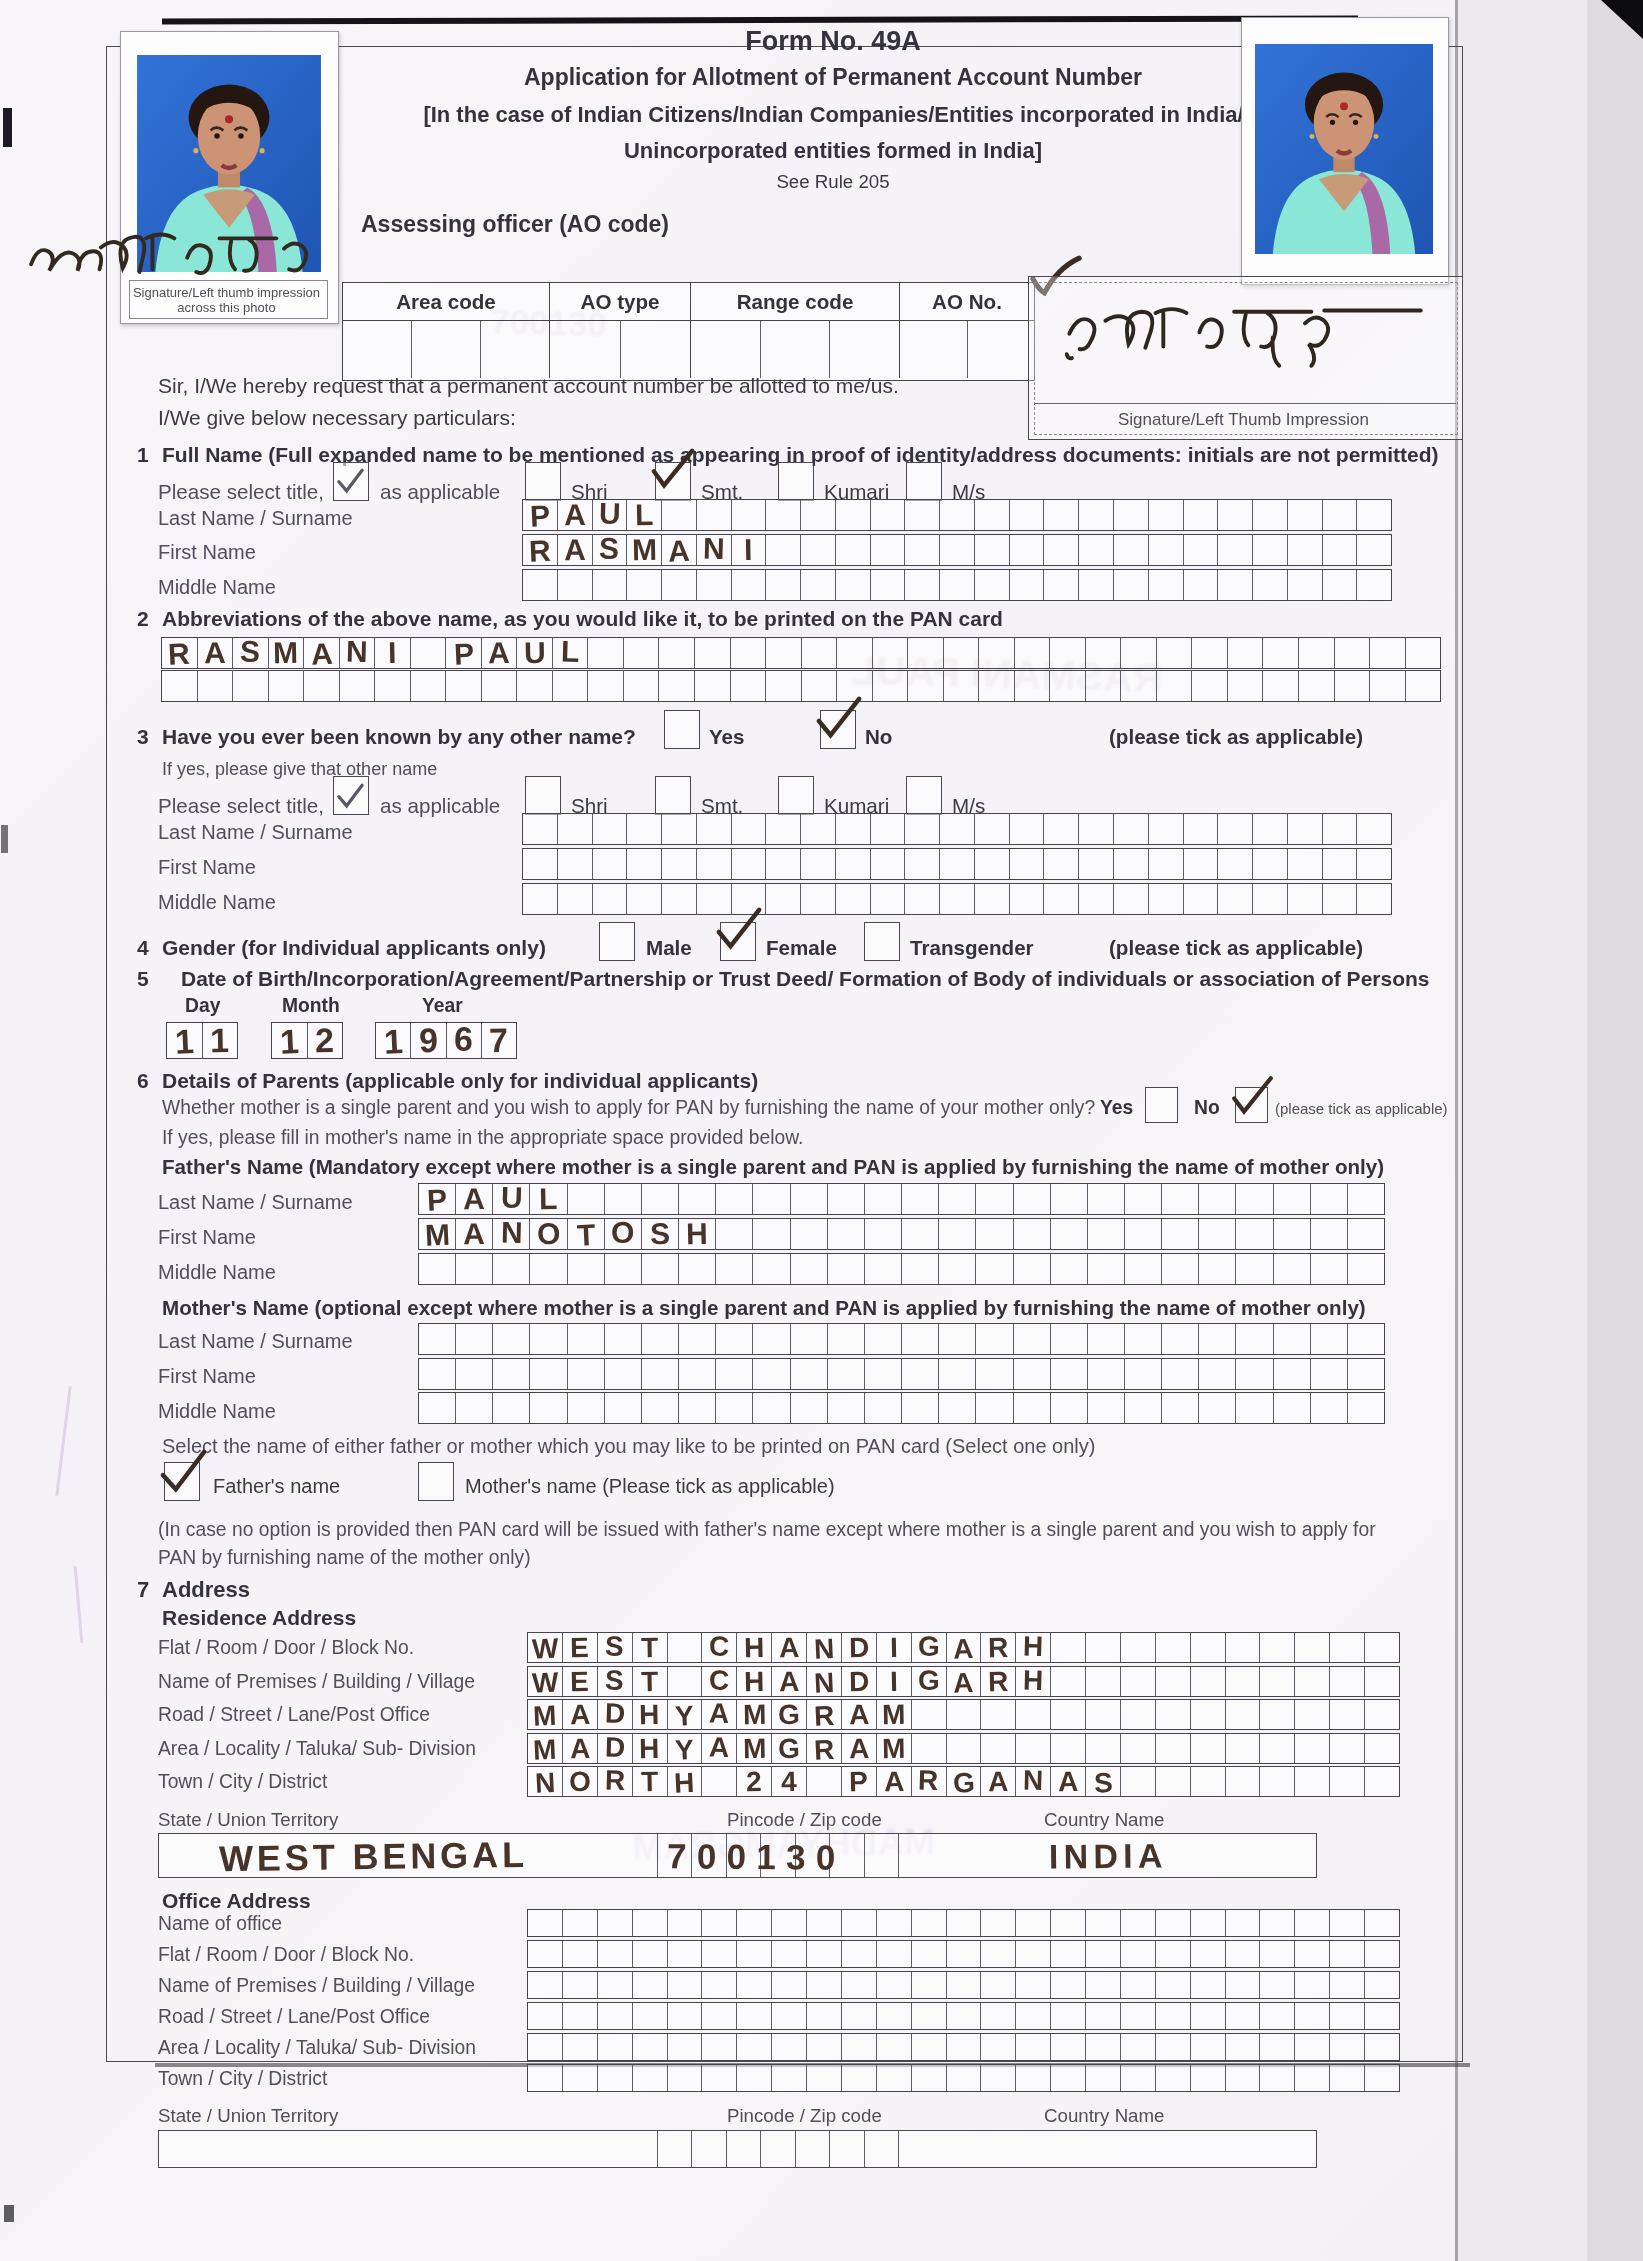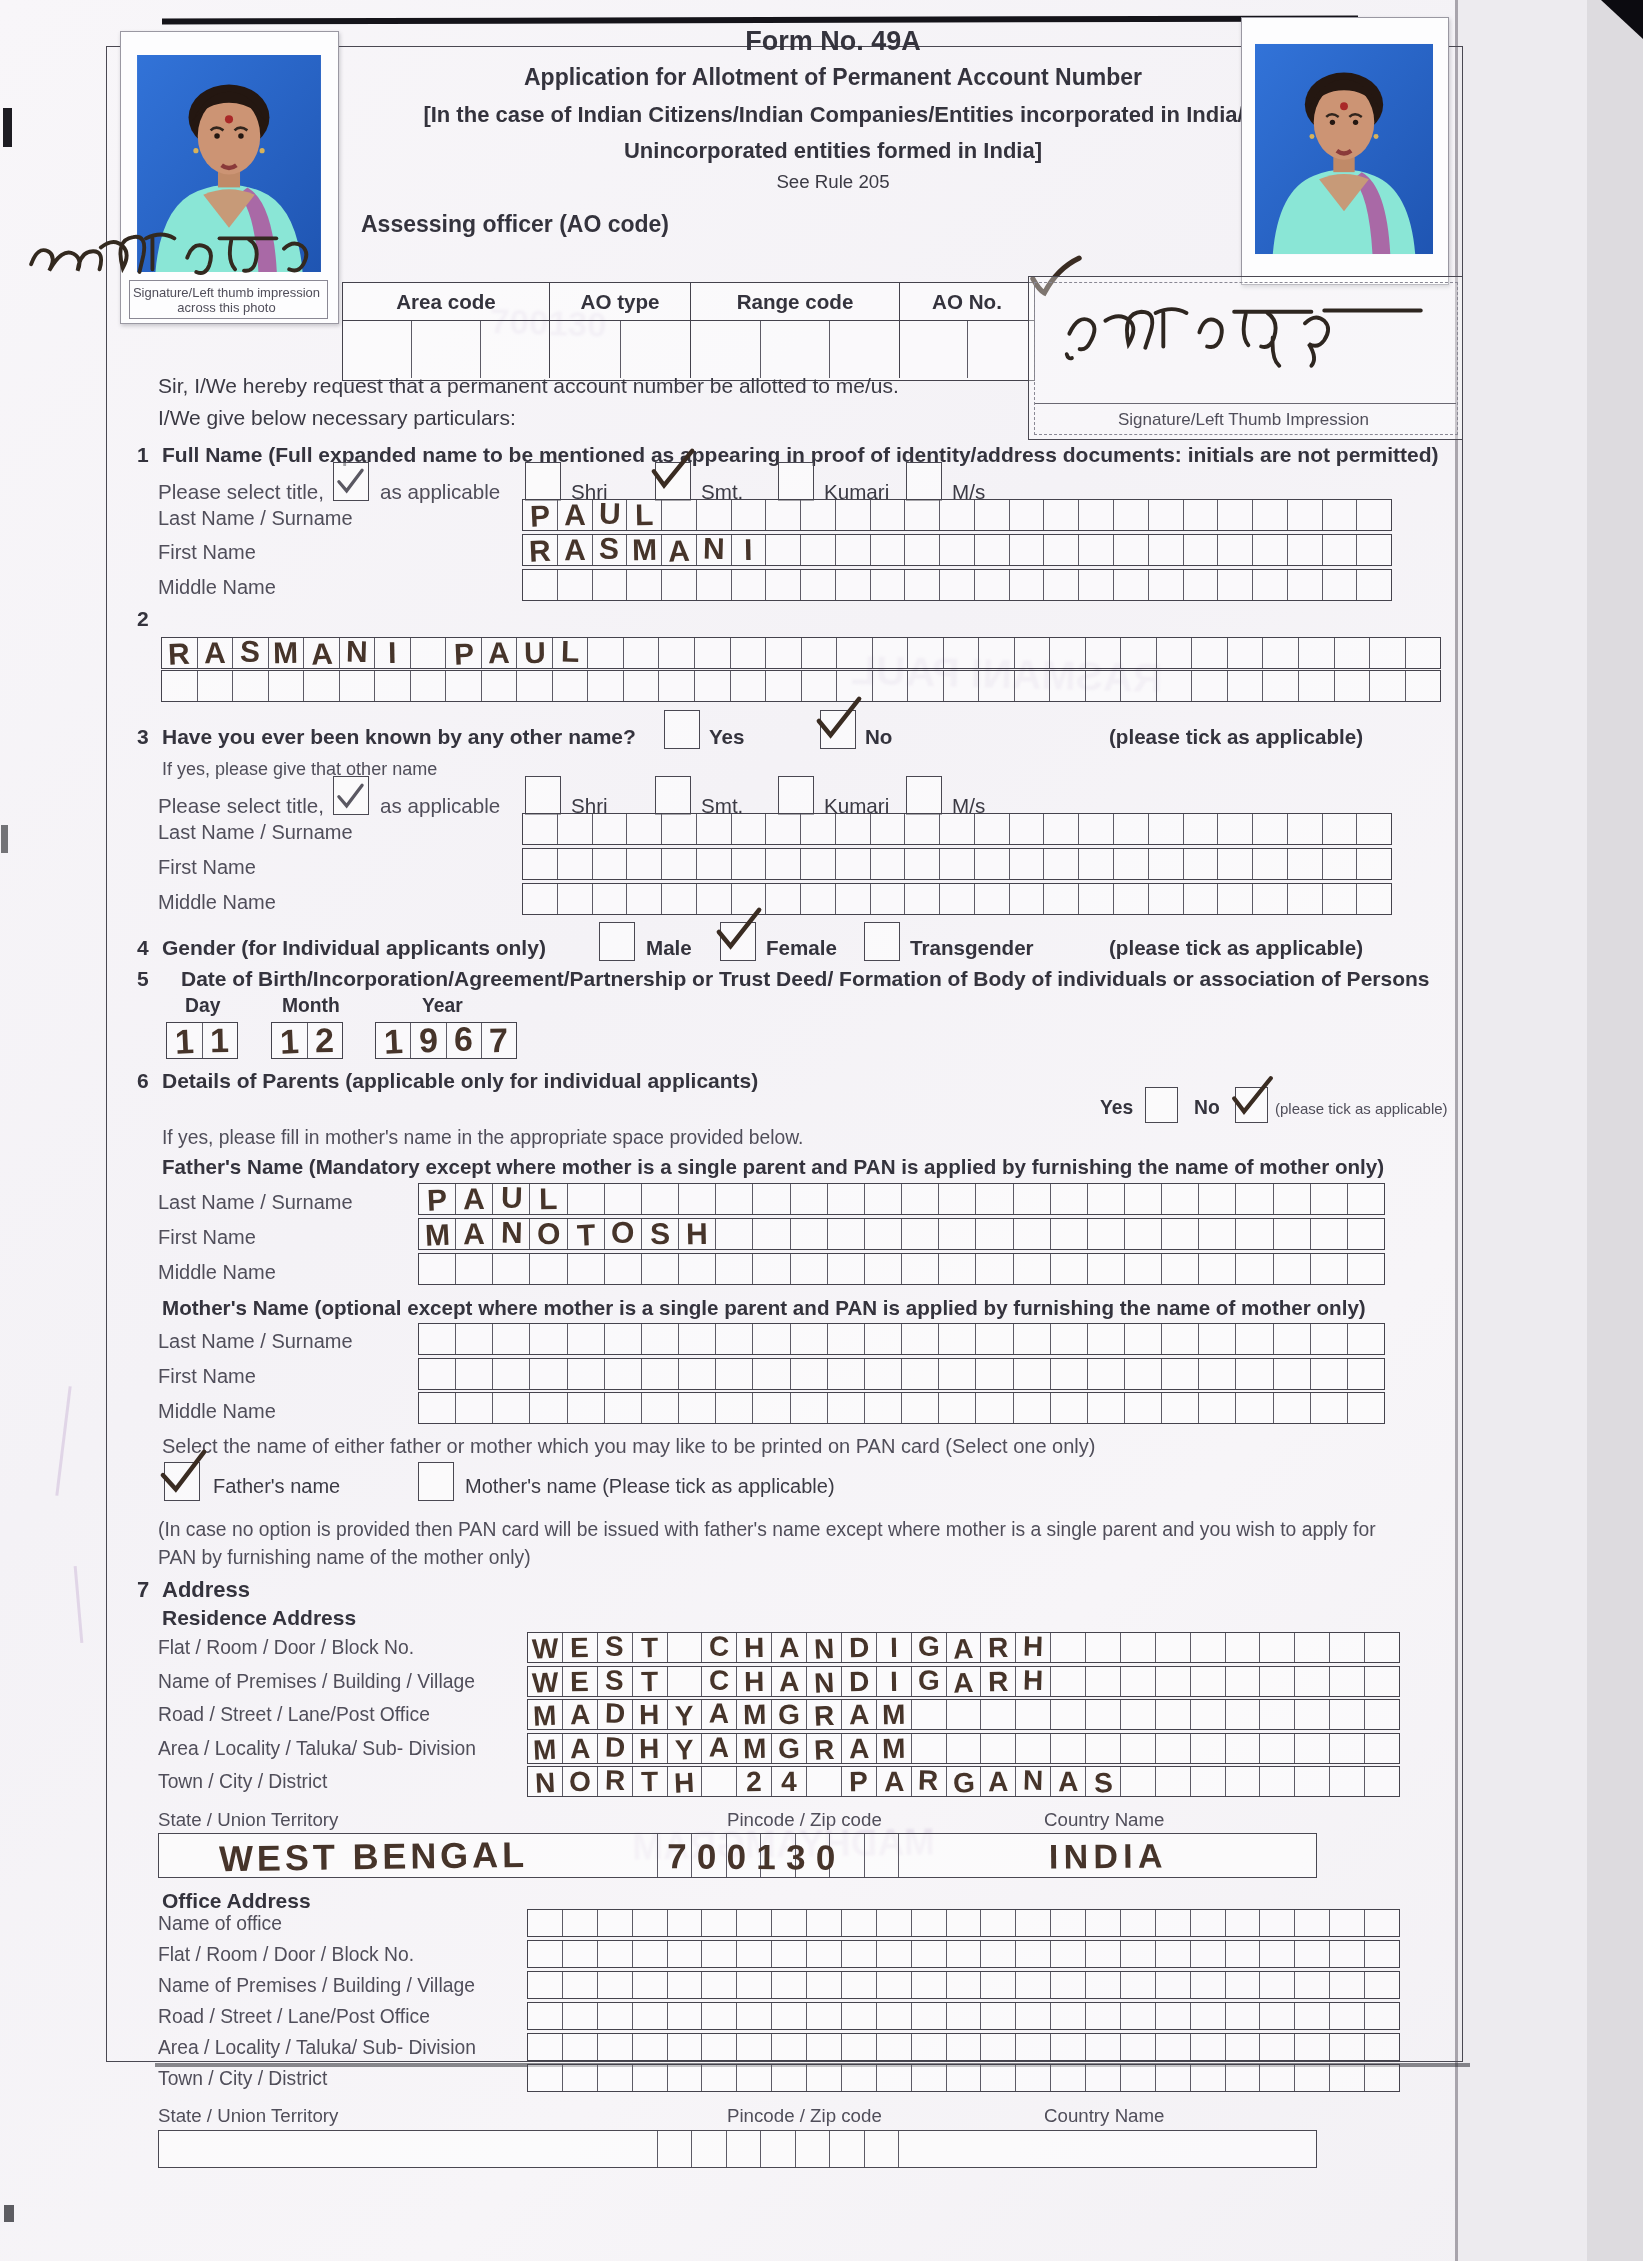--- a/index.html
+++ b/index.html
@@ -333,20 +333,21 @@
       <div class="cell"></div>
       <div class="cell"></div>
       <div class="cell"></div>
       <div class="cell"></div>
       <div class="cell"></div>
       <div class="cell"></div>
       <div class="cell"></div>
     </div>
 
   <div class="t bold" style="left:137px;top:607px;font-size:21px;">2</div>
+  <div class="t bold" style="left:162px;top:607px;font-size:21px;">Abbreviations of the above name, as you would like it, to be printed on the PAN card</div>
   <div class="grid" style="left:161px;top:637px;width:1280px;height:32px;">
       <div class="cell">
         <span class="hw" style="font-size: 30px;">R</span>
       </div>
       <div class="cell">
         <span class="hw" style="font-size: 30px;">A</span>
       </div>
       <div class="cell">
         <span class="hw" style="font-size: 30px;">S</span>
       </div>
@@ -602,20 +603,21 @@
       <div class="cell">
         <span class="hw" style="font-size: 34px;">6</span>
       </div>
       <div class="cell">
         <span class="hw" style="font-size: 34px;">7</span>
       </div>
     </div>
 
   <div class="t bold" style="left:137px;top:1069px;font-size:21px;">6</div>
   <div class="t bold" style="left:162px;top:1069px;font-size:21px;">Details of Parents (applicable only for individual applicants)</div>
+  <div class="t lbl" style="left:162px;top:1097px;font-size:19.3px;">Whether mother is a single parent and you wish to apply for PAN by furnishing the name of your mother only?</div>
   <div class="t bold" style="left:1100px;top:1097px;font-size:19.3px;">Yes</div>
   <div class="cb" style="left:1145px;top:1087px;width:31px;height:34px;"></div>
   <div class="t bold" style="left:1194px;top:1097px;font-size:19.3px;">No</div>
   <div class="cb" style="left:1235px;top:1087px;width:31px;height:34px;"></div>
   <div class="tick" style="left:1231px;top:1075px;">
     <svg width="43" height="43" viewBox="0 0 66 66">
         <path d="M5 36 L20 56 L61 5" stroke="#3a2c22" stroke-width="6.5" fill="none" stroke-linecap="round"></path>
       </svg>
   </div>
   <div class="t lbl" style="left:1275px;top:1100px;font-size:15px;">(please tick as applicable)</div>

